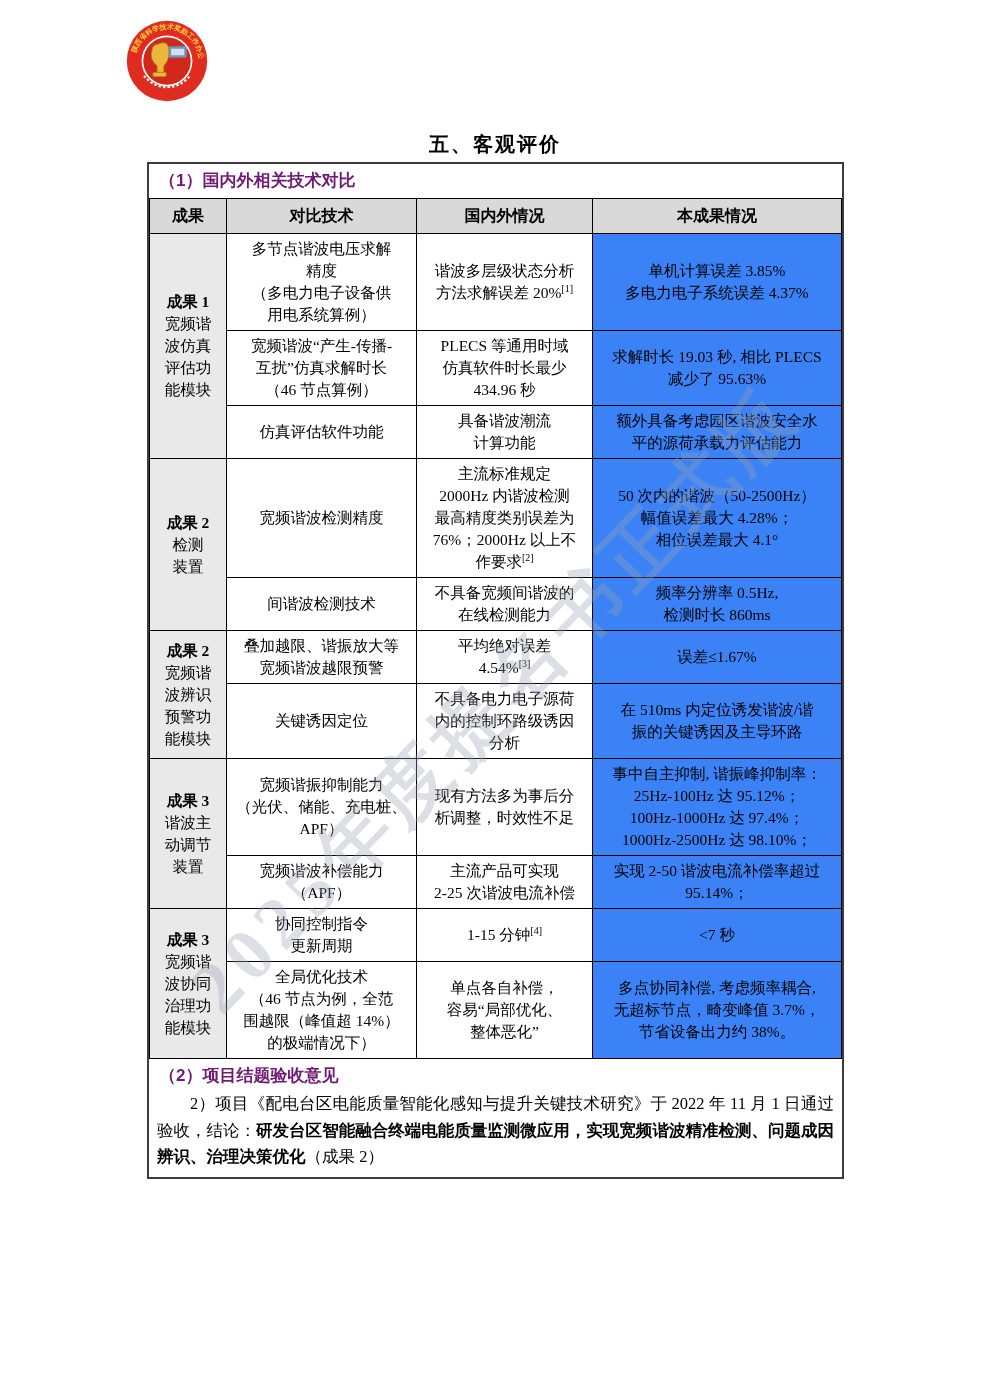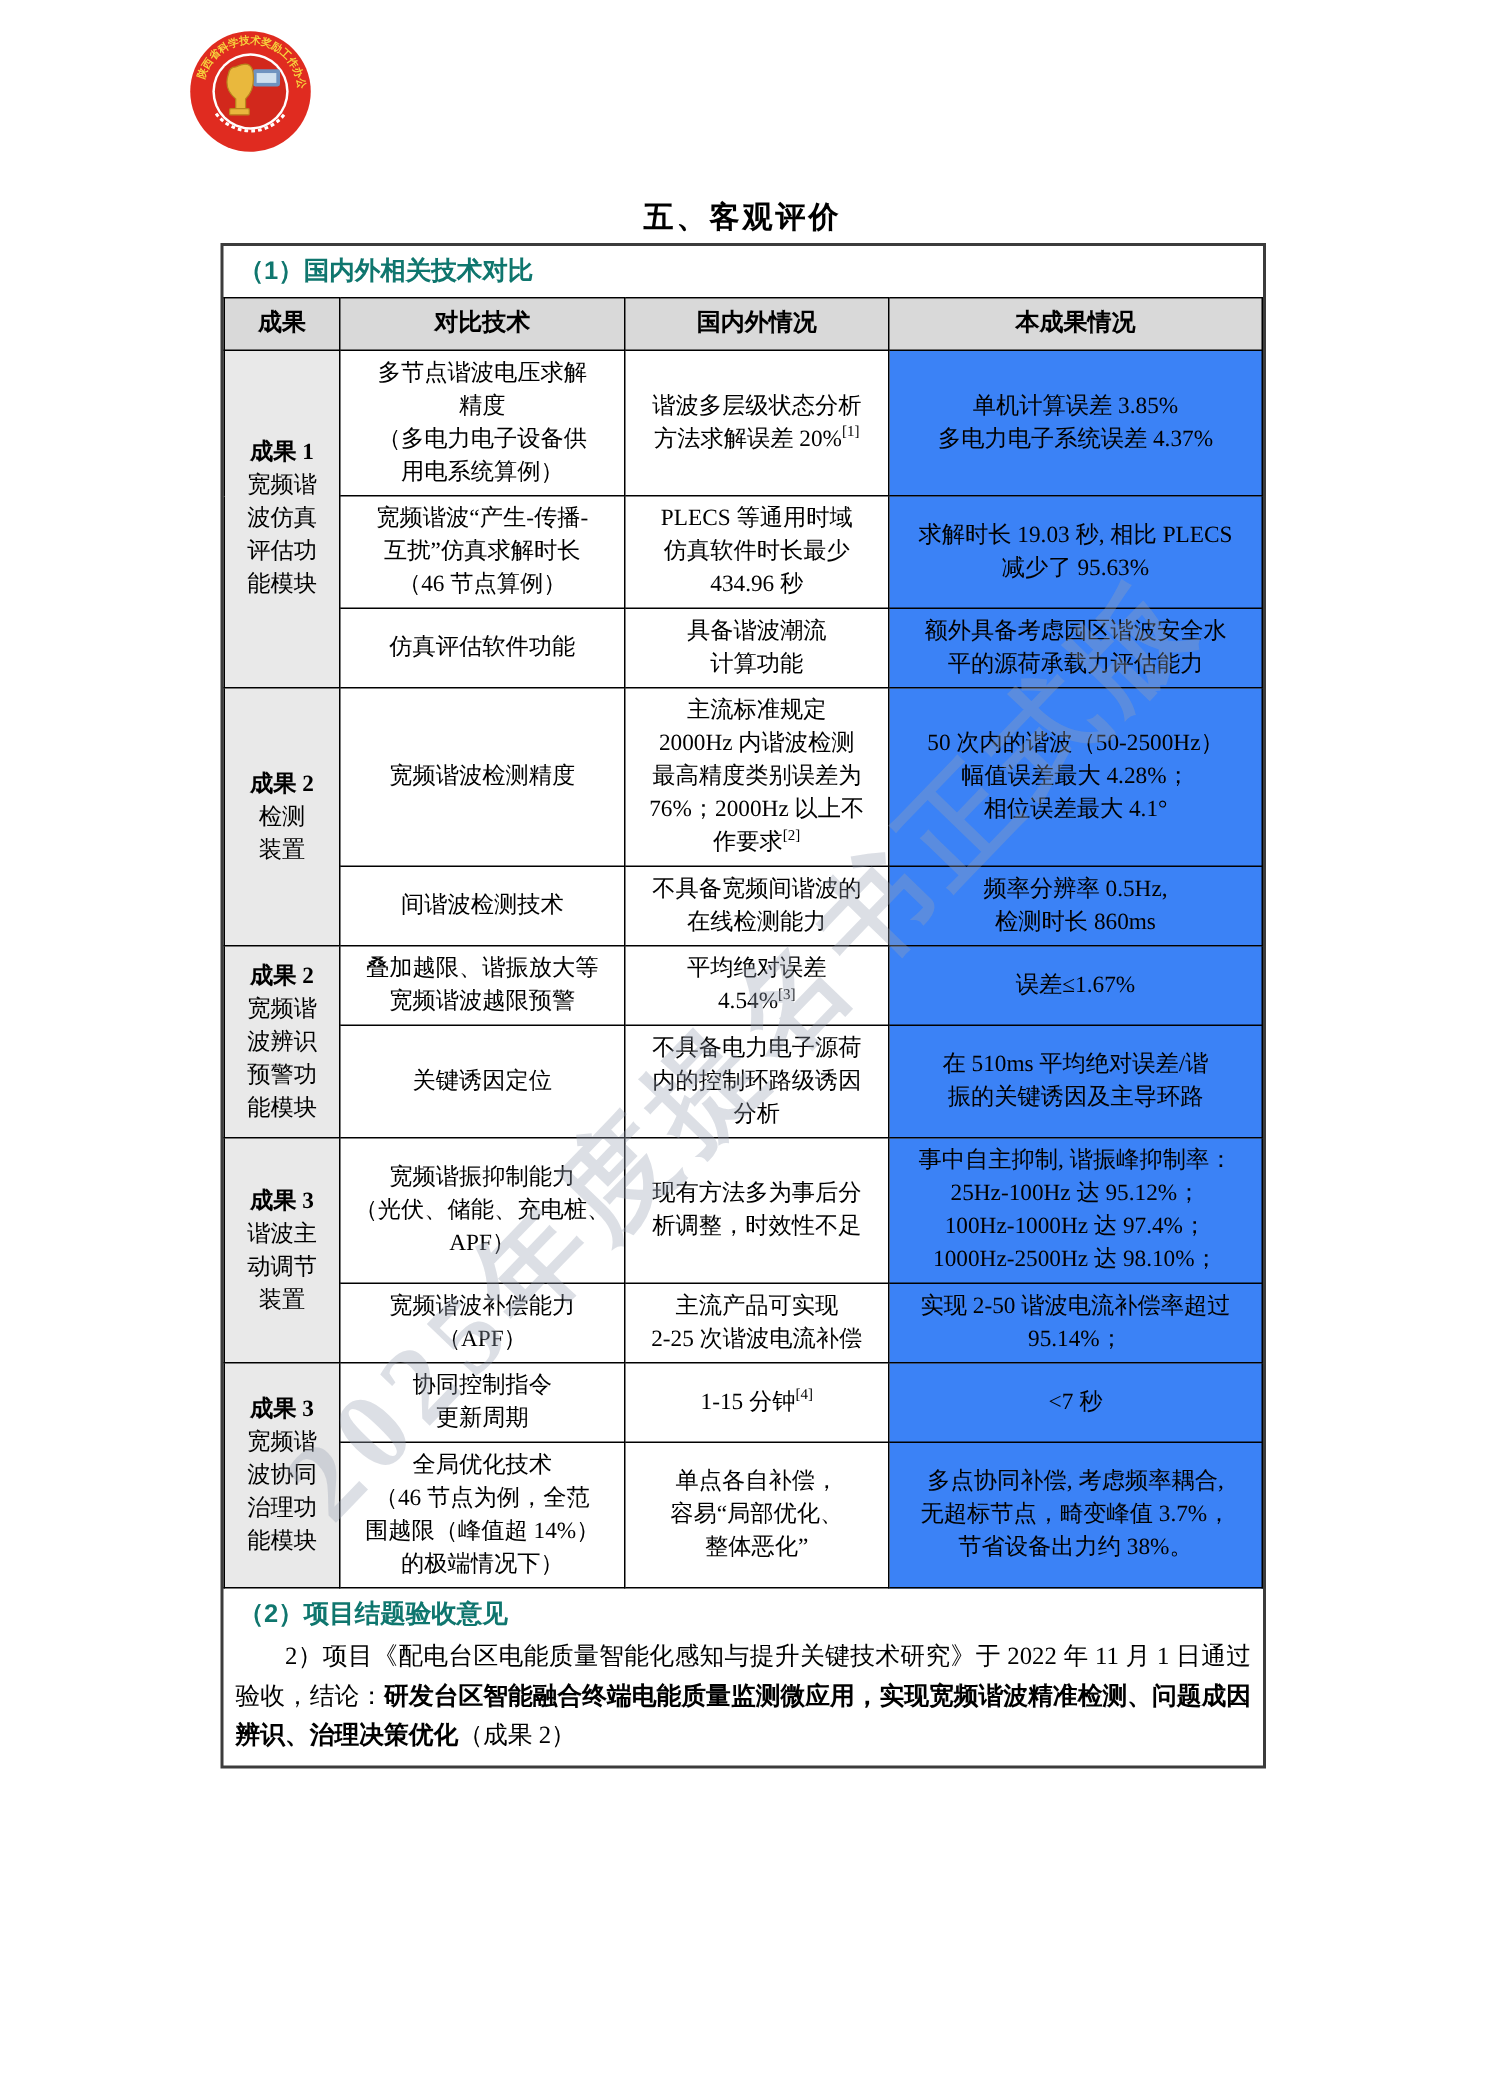--- a/index.html
+++ b/index.html
@@ -14,21 +14,21 @@
   .page-title{
     position:absolute;top:131px;left:0;right:0;text-align:center;
     font-size:20px;font-weight:bold;letter-spacing:2px;
   }
   
   .main-box{
     position:absolute;left:147px;top:162px;width:697px;
     border:2px solid #3c3c3c;box-sizing:border-box;background:transparent;
   }
   .sec-heading{
-    color:#0f766e;font-weight:bold;font-size:17px;
+    color:#701a75;font-weight:bold;font-size:17px;
     padding:5px 10px 2px 10px;font-family:"Liberation Sans","DejaVu Sans",sans-serif;
   }
   .para{
     font-size:16.5px;line-height:1.6;text-align:justify;
     margin:2px 8px 4px 8px;text-indent:2em;
   }
   
   table.cmp{
     width:100%;border-collapse:collapse;table-layout:fixed;
     margin-top:4px;font-size:15.5px;padding-left:19px;
@@ -170,21 +170,21 @@
 宽频谐波越限预警</span></td>
           <td><span>平均绝对误差
 4.54%</span><sup>[3]</sup></td>
           <td class="c-ours"><span>误差≤1.67%</span></td>
         </tr>
         <tr>
           <td><span>关键诱因定位</span></td>
           <td><span>不具备电力电子源荷
 内的控制环路级诱因
 分析</span></td>
-          <td class="c-ours"><span>在 510ms 平均绝对误差/谐
+          <td class="c-ours"><span>在 510ms 内定位诱发谐波/谐
 振的关键诱因及主导环路</span></td>
         </tr>
         <tr>
           <td class="c-label" rowspan="2"><span class="bold">成果 3</span><span>
 谐波主
 动调节
 装置</span></td>
           <td><span>宽频谐振抑制能力
 （光伏、储能、充电桩、
 APF）</span></td>

